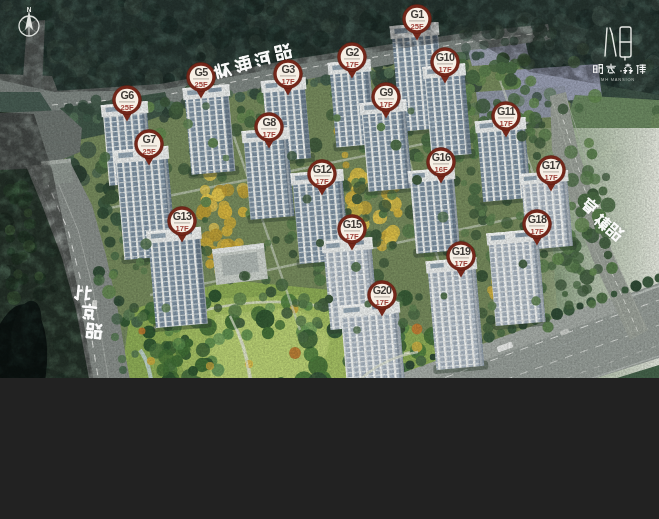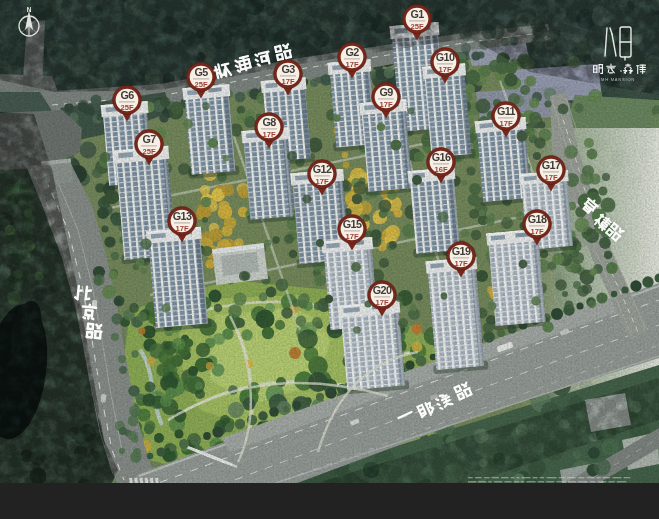--- a/index.html
+++ b/index.html
@@ -1,14 +1,14 @@
 <!DOCTYPE html>
 <html><head><meta charset="utf-8"><style>
 html,body{margin:0;padding:0;background:#222}
-#stage{width:659px;height:483px;position:relative;overflow:hidden;font-family:"Liberation Sans",sans-serif}
+#stage{width:659px;height:378px;position:relative;overflow:hidden;font-family:"Liberation Sans",sans-serif}
 </style></head><body>
 <div id="stage">
 <svg width="659" height="519" viewBox="0 0 659 519" xmlns="http://www.w3.org/2000/svg" style="font-family:&quot;Liberation Sans&quot;,sans-serif">
 <defs>
 <pattern id="fac" width="7" height="5" patternUnits="userSpaceOnUse">
  <rect width="7" height="5" fill="#74899b"></rect>
  <rect width="2.2" height="5" fill="#eef1ef"></rect>
  <rect x="2.2" width="4.8" height="1.1" fill="#cdd7da"></rect>
 </pattern>
 <pattern id="fac2" width="7" height="5" patternUnits="userSpaceOnUse">

